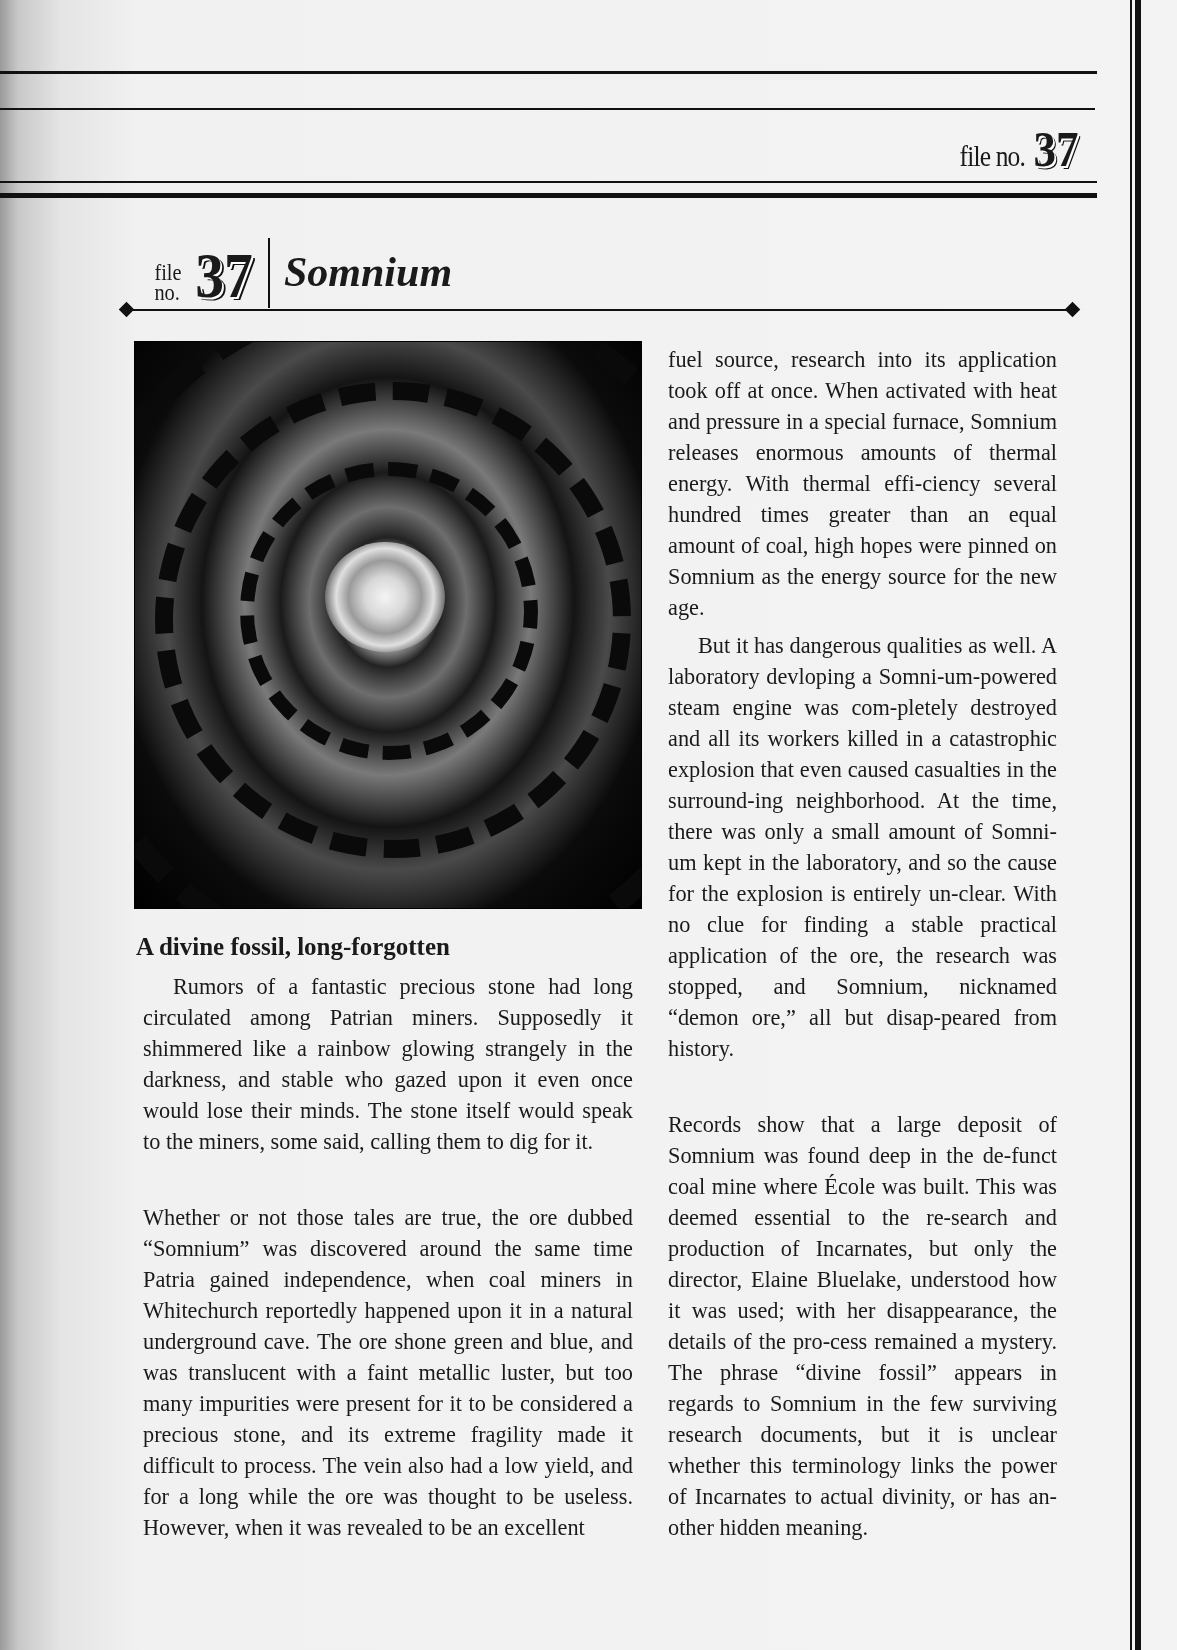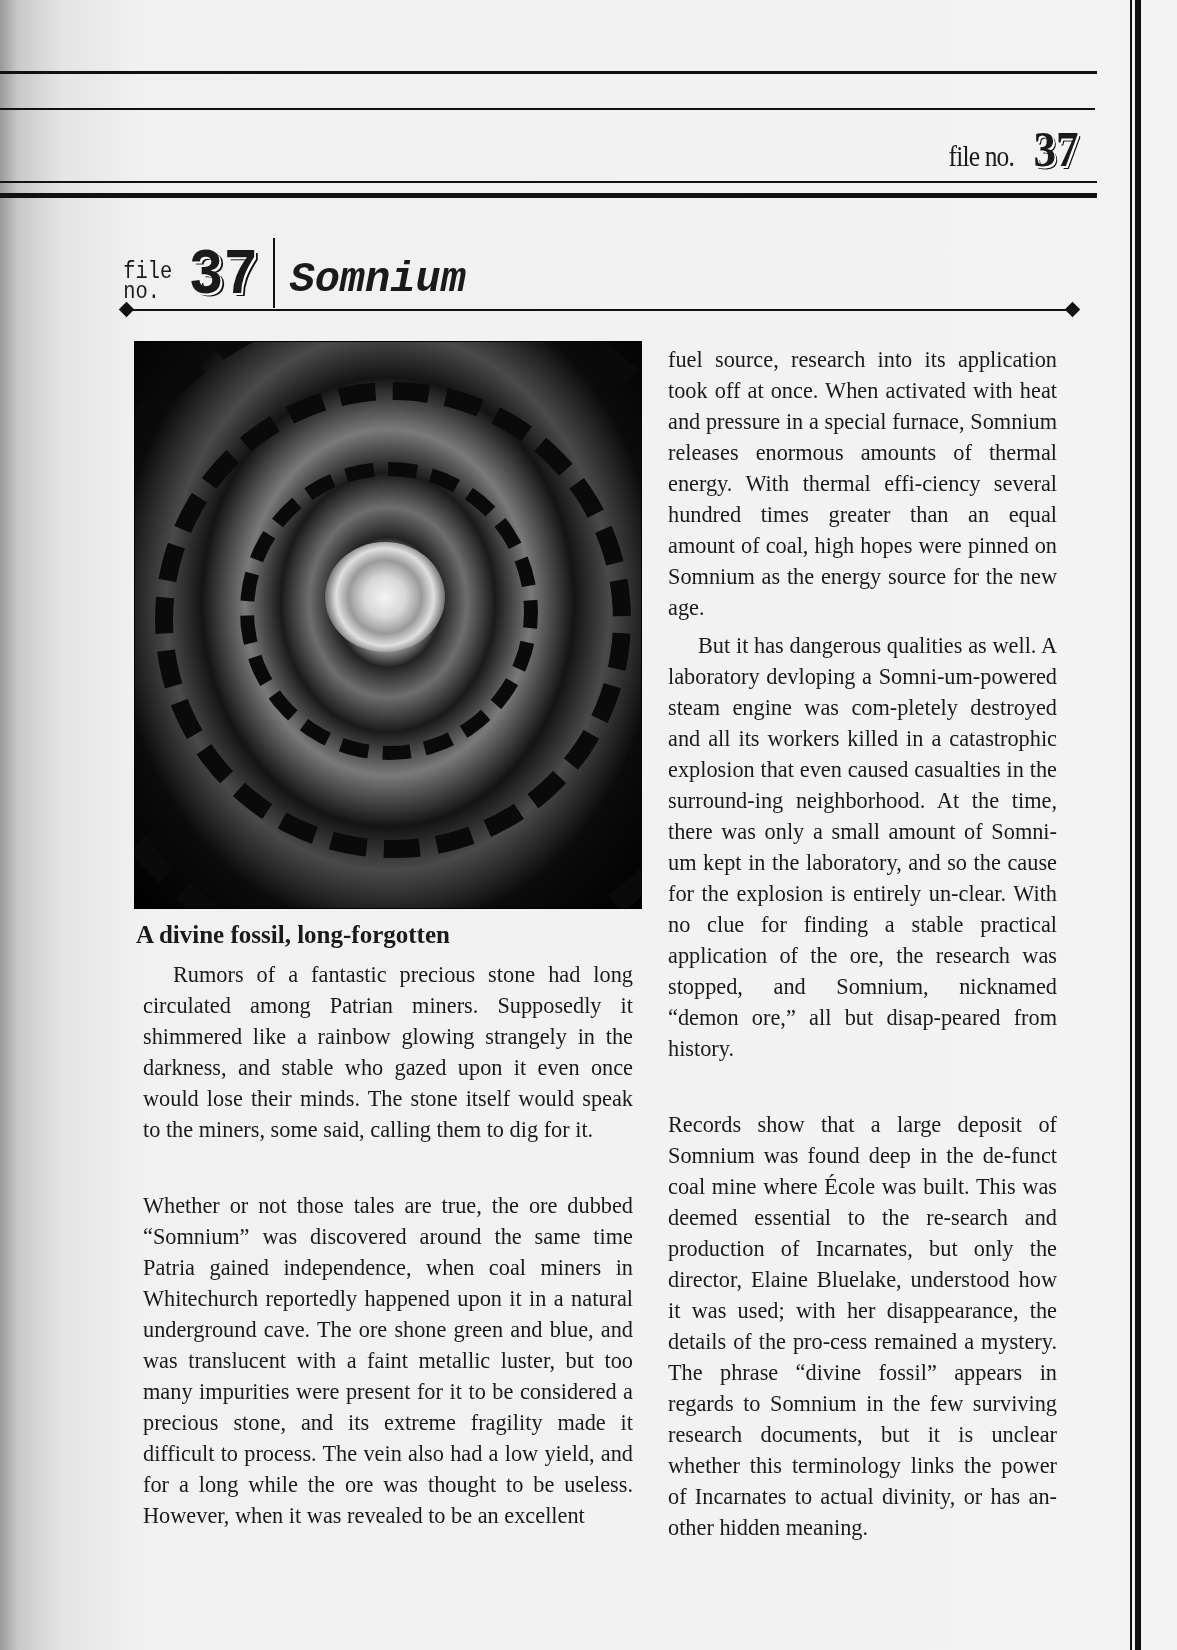--- a/index.html
+++ b/index.html
@@ -9,48 +9,48 @@
     background-image:
       linear-gradient(90deg, #9a9a9a 0px, #c8c8c8 18px, #e4e4e4 60px, #f1f1f1 140px, #f3f3f3 100%);
     font-family: "Liberation Serif", "DejaVu Serif", serif;
     color: #1a1a1a;
   }
   .rule { position: absolute; left: 0; background: #111; }
   .vrule { position: absolute; top: 0; height: 1650px; background: #111; }
 
   .header-label {
     position: absolute; right: 96px; top: 124px;
-    display: flex; align-items: baseline; gap: 17px;
+    display: flex; align-items: baseline; gap: 6px;
   }
   .header-label .lbl { font-size: 30px; letter-spacing: -1px; transform: scaleX(0.85); transform-origin: right; display:inline-block; }
   .header-label .num { font-size: 50px; font-weight: bold; line-height: 1; text-shadow: 2px 2px 0 #fff, 3px 3px 0 #111; transform: scaleX(0.9); display:inline-block; }
 
-  .title-row { position: absolute; left: 119px; top: 238px; display: flex; align-items: flex-end; height: 70px; font-family: Liberation Mono, monospace; }
+  .title-row { position: absolute; left: 152px; top: 238px; display: flex; align-items: flex-end; height: 70px; }
   .title-row .stack { display: flex; flex-direction: column; font-size: 24px; line-height: 20px; margin-right: 8px; padding-bottom: 6px; transform: scaleX(0.85); }
   .title-row .bignum { font-size: 64px; font-weight: bold; line-height: 1; text-shadow: 2px 2px 0 #fff, 4px 3px 0 #111; margin-right: 12px; transform: scaleX(0.9); display: inline-block;}
   .title-row .vbar { width: 2px; height: 70px; background: #111; margin-right: 14px; }
-  .title-row .name { font-size: 42px; font-style: italic; font-weight: bold; padding-bottom: 4px; }
+  .title-row .name { font-size: 42px; font-style: italic; font-weight: bold; padding-bottom: 12px; }
 
   .title-line { position: absolute; left: 126px; top: 309px; width: 947px; height: 2px; background: #111; }
   .diamond { position: absolute; width: 11px; height: 11px; background: #111; transform: rotate(45deg); top: 304px; }
 
   .illustration {
     position: absolute; left: 134px; top: 341px; width: 506px; height: 566px;
     background: radial-gradient(ellipse at 50% 46%, #e8e8e8 0, #cfcfcf 9%, #222 15%, #6e6e6e 22%, #1a1a1a 30%, #7a7a7a 40%, #141414 52%, #4a4a4a 62%, #0b0b0b 76%, #000 100%);
     border: 1px solid #000; overflow: hidden;
   }
   .illustration .ring { position: absolute; border-radius: 50%; border-style: dashed; border-color: #0a0a0a; }
 
   .col { position: absolute; font-size: 22.3px; line-height: 31px; text-align: justify; }
   .col p { margin: 7px; }
   .col .indent { text-indent: 30px; }
   .col .gap { height: 31px; }
   .left-col { left: 136px; top: 918px; width: 504px; }
   .right-col { left: 661px; top: 337px; width: 403px; }
-  .subhead { font-family: "Liberation Serif", serif; font-weight: bold; font-size: 25px; line-height: 34px; margin-bottom: 2px; }
+  .subhead { font-family: "Liberation Serif", serif; font-weight: bold; font-size: 25px; line-height: 34px; margin-bottom: 2px; margin-top: 12px; }
   .tagline { text-align: left; }
 </style>
 </head>
 <body>
 
 <div class="rule" style="top:71px;width:1097px;height:3px;"></div>
 <div class="rule" style="top:108px;width:1095px;height:2px;"></div>
 <div class="rule" style="top:181px;width:1097px;height:2px;"></div>
 <div class="rule" style="top:193px;width:1097px;height:5px;"></div>
 

